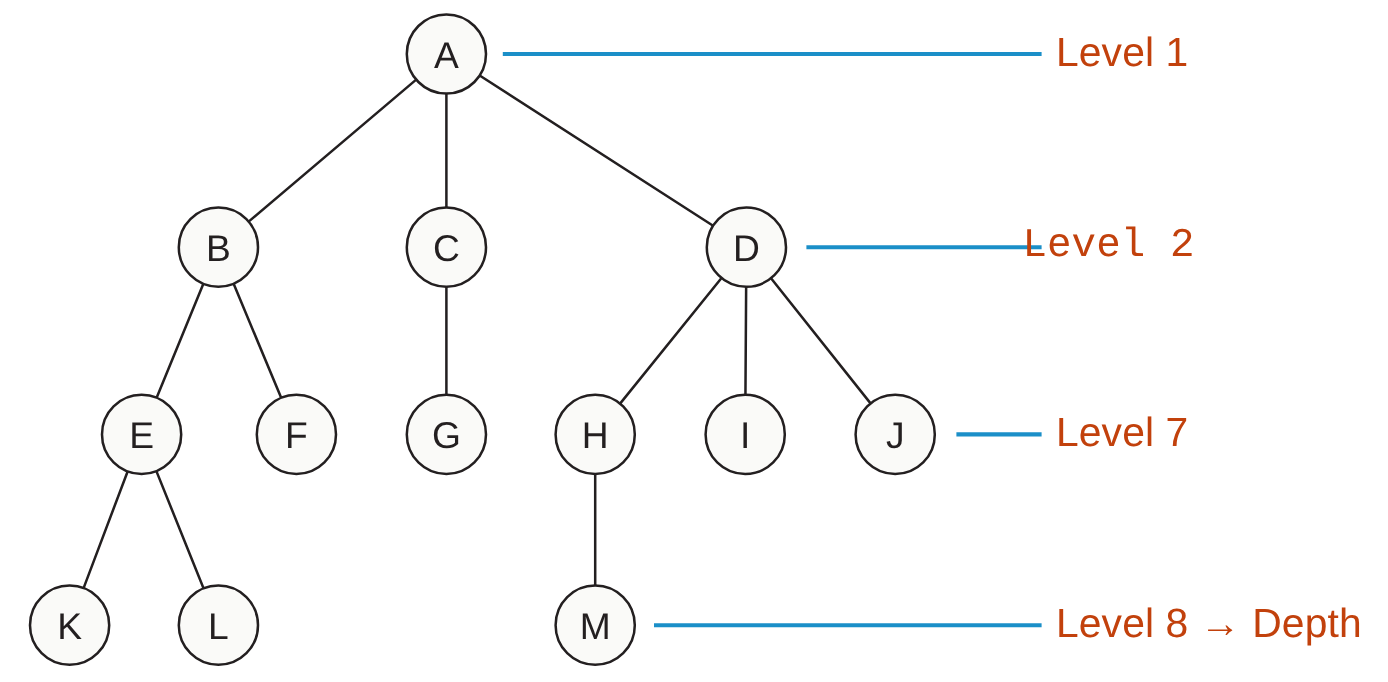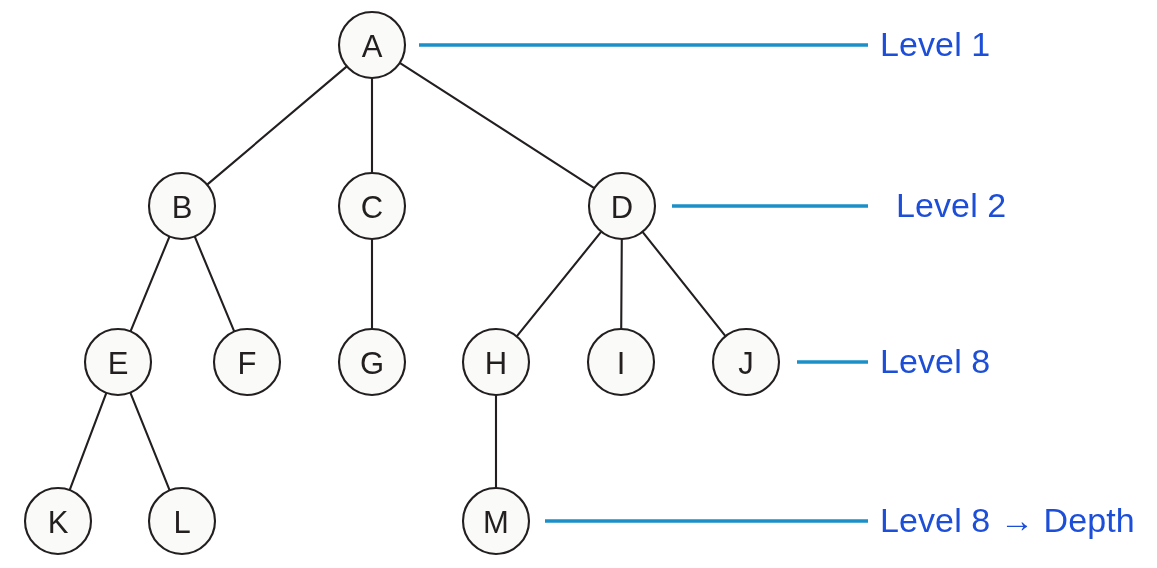--- a/index.html
+++ b/index.html
@@ -44,21 +44,21 @@
     text-anchor: middle;
     dominant-baseline: central;
   }
   .leader-line {
     stroke: #1b8fc8;
     stroke-width: 3.4;
     stroke-linecap: butt;
   }
   .level-text {
     position: absolute;
-    color: #1d4ed8;
+    color: #c2410c;
     font-family: "Liberation Sans", "DejaVu Sans", sans-serif;
     font-size: 34px;
     font-weight: 400;
     line-height: 1;
     white-space: nowrap;
     letter-spacing: 0.1px;
   }
 </style>
 </head>
 <body>
@@ -137,18 +137,18 @@
         </g>
         <g>
           <circle cx="496" cy="521" r="33" class="node-circle"></circle>
           <text x="496" y="522" class="node-label">M</text>
         </g>
       </g>
   </svg>
 
   <div id="labels-layer">
       <div class="level-text" style="left: 880px; top: 27px;">Level 1</div>
-      <div class="level-text" style="left: 896px; top: 188px;">Level 2</div>
-      <div class="level-text" style="left: 880px; top: 344px;">Level 8</div>
+      <div class="level-text" style="left: 852px; top: 188px; font-family: Liberation Mono, monospace;">Level 2</div>
+      <div class="level-text" style="left: 880px; top: 344px;">Level 7</div>
       <div class="level-text" style="left: 880px; top: 503px;">Level 8 → Depth</div>
     </div>
 
 </div>
 
 </body></html>

